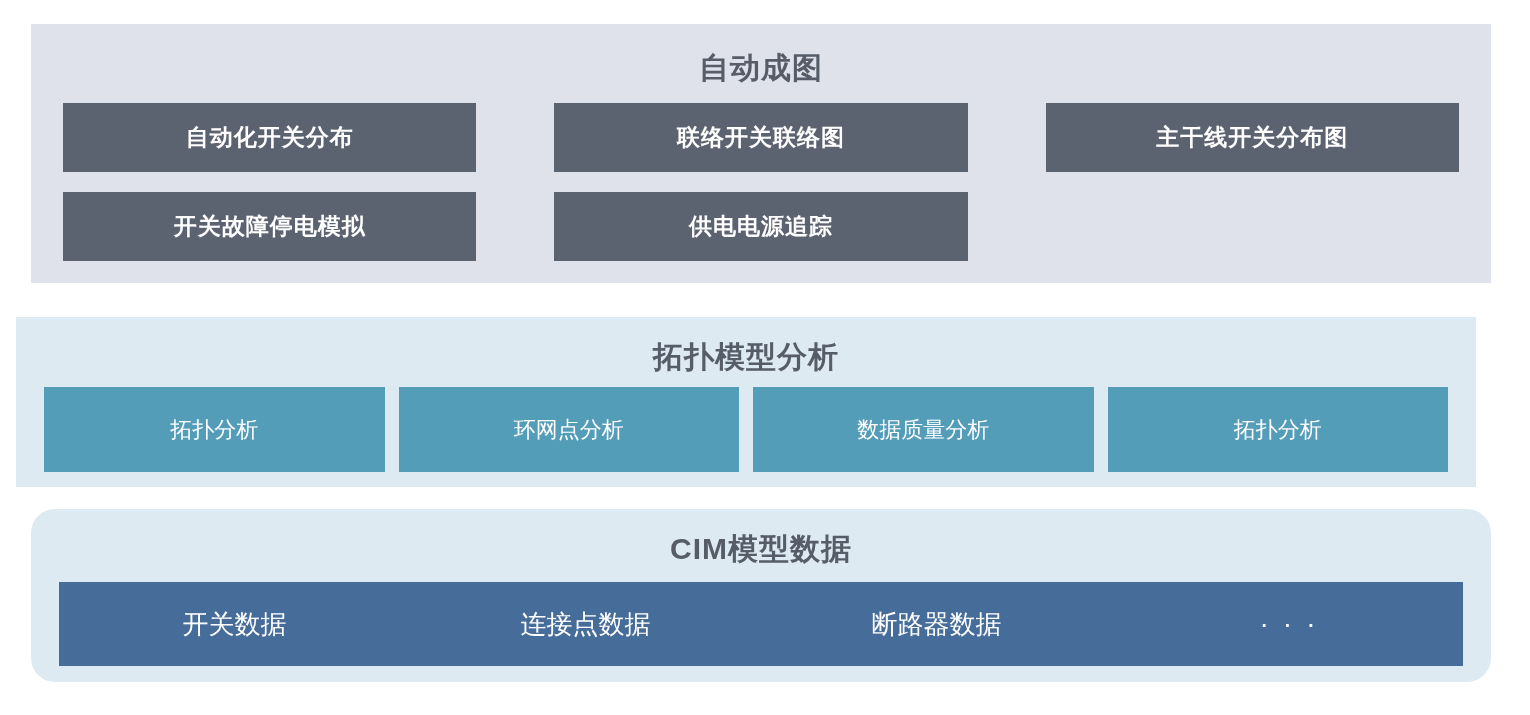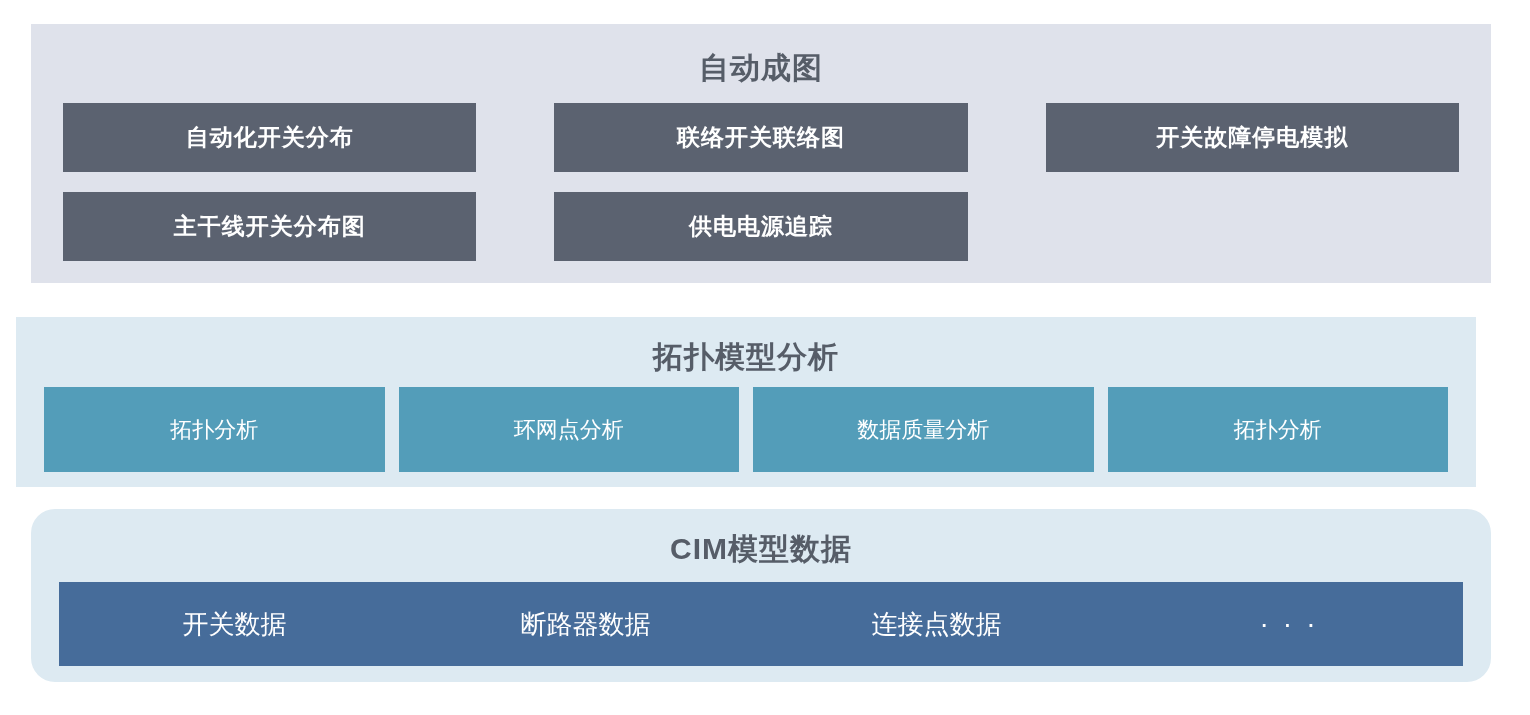--- a/index.html
+++ b/index.html
@@ -106,39 +106,39 @@
 </head>
 <body>
 
 <div class="stage">
 
   <div class="section section-top">
     <div class="section-title">自动成图</div>
     <div class="grid grid-top">
       <div class="btn btn-slate">自动化开关分布</div>
       <div class="btn btn-slate">联络开关联络图</div>
+      <div class="btn btn-slate">主干线开关分布图</div>
       <div class="btn btn-slate">开关故障停电模拟</div>
-      <div class="btn btn-slate">主干线开关分布图</div>
       <div class="btn btn-slate">供电电源追踪</div>
     </div>
   </div>
 
   <div class="section section-mid">
     <div class="section-title">拓扑模型分析</div>
     <div class="grid grid-mid">
       <div class="btn btn-teal">拓扑分析</div>
       <div class="btn btn-teal">环网点分析</div>
       <div class="btn btn-teal">数据质量分析</div>
       <div class="btn btn-teal">拓扑分析</div>
     </div>
   </div>
 
   <div class="section section-bottom">
     <div class="section-title">CIM模型数据</div>
     <div class="grid grid-bottom">
       <div class="btn btn-blue">开关数据</div>
+      <div class="btn btn-blue">连接点数据</div>
       <div class="btn btn-blue">断路器数据</div>
-      <div class="btn btn-blue">连接点数据</div>
       <div class="btn btn-blue btn-dots">···</div>
     </div>
   </div>
 
 </div>
 
 </body></html>

